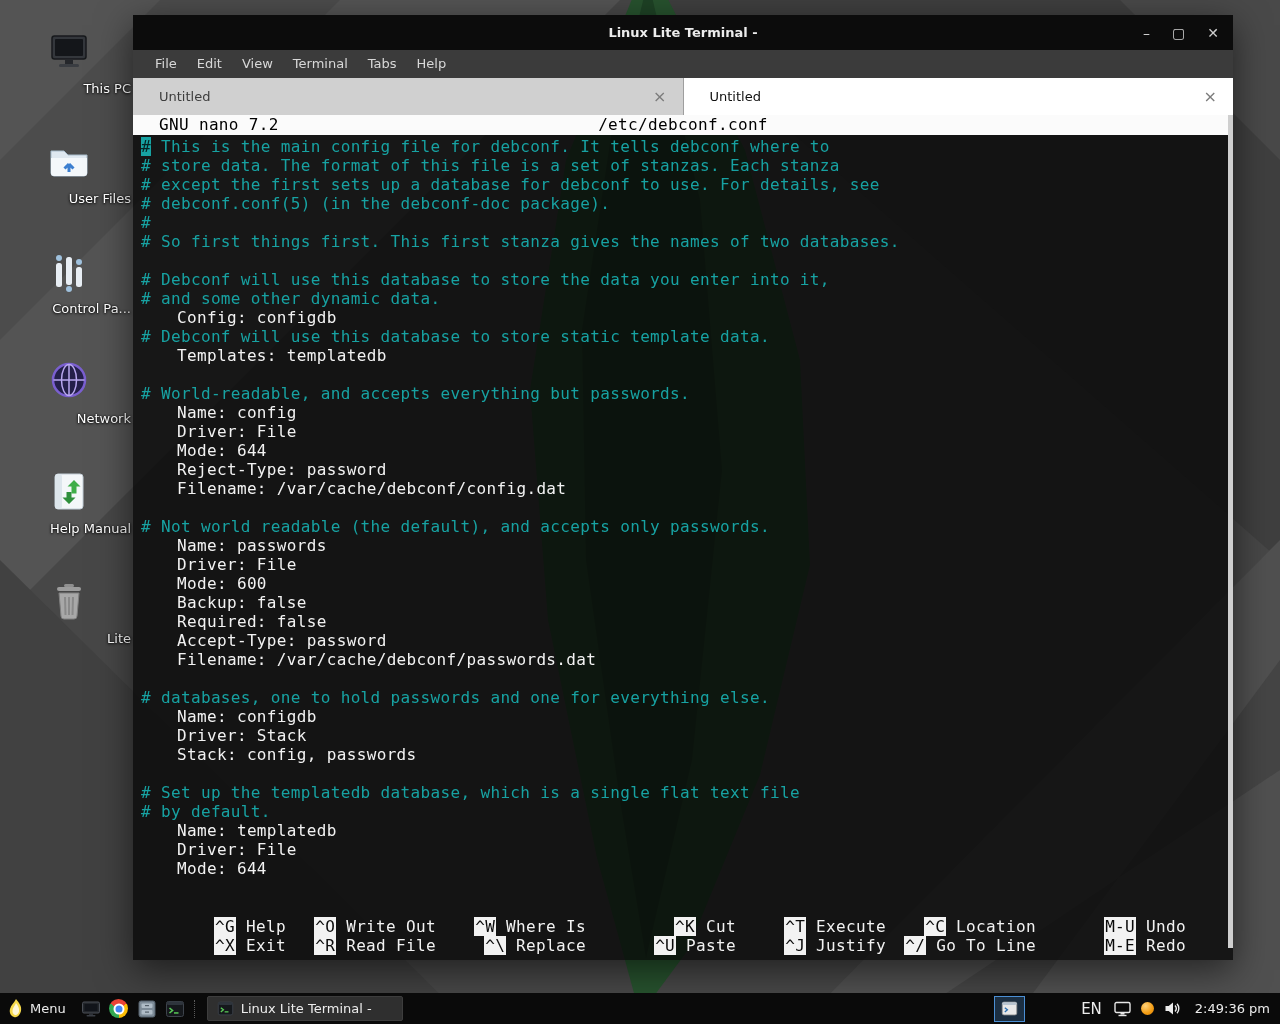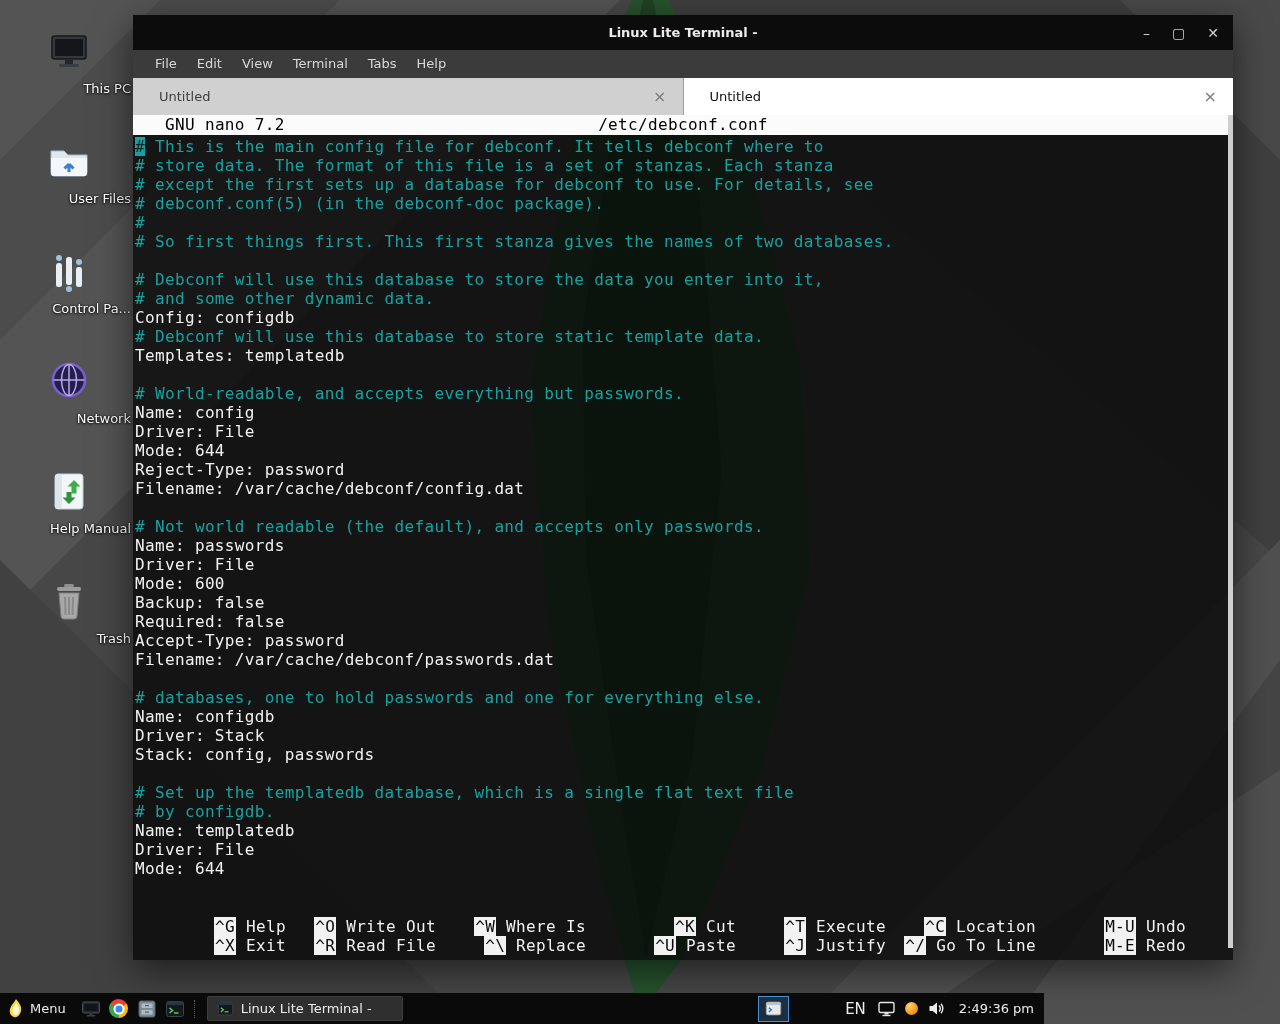--- a/index.html
+++ b/index.html
@@ -35,39 +35,39 @@
   .tab { flex:1; display:flex; align-items:center; padding:0 16px 0 26px; font-size:13px; cursor:pointer; }
   .tab.inactive { background:#d0d0d0; color:#3d3d3d; border-right:1px solid #9e9e9e; }
   .tab.active   { background:#ffffff; color:#101010; }
   .tab-close { margin-left:auto; color:#7c7c7c; font-size:16px; line-height:1; }
 
   .term-body { flex:1; position:relative; background:rgba(6,6,6,0.78); overflow:hidden;
                font-family:"DejaVu Sans Mono", monospace; font-size:16px; line-height:19px;
                letter-spacing:0.35px; }
   .nano-header { height:20px; background:#fbfbfb; color:#000; position:relative;
                  line-height:20px; }
-  .nh-left { white-space:pre; padding-left:12px; position:relative; z-index:1; }
+  .nh-left { white-space:pre; padding-left:6px; position:relative; z-index:1; }
   .nh-center { position:absolute; left:0; right:0; top:0; text-align:center; }
-  .nano-buffer { padding:2px 0 0 2px; }
+  .nano-buffer { padding:2px 0 0 8px; }
   .tline { height:19px; white-space:pre; }
   .tline.comment { color:var(--comment,#17a2a2); }
-  .tline.plain   { color:var(--text,#f2f2f2); }
+  .tline.plain   { color:var(--text,#f2f2f2);margin-left:36px; }
   .cursor { background:var(--comment,#17a2a2); color:#062424; }
 
   .nano-shortcuts { position:absolute; left:3px; right:8px; bottom:5px;text-align:right; }
   .sc-row { display:grid; grid-template-columns:repeat(7,150px); height:19px; }
   .sc-cell { white-space:pre; }
   .sc-key { background:#f2f2f2; color:#0a0a0a; padding:0 1px; }
   .sc-label { color:var(--text,#f2f2f2); }
 
   .term-scrollbar { position:absolute; top:0; right:0; width:5px; height:calc(100% - 12px);
                     background:#cfcfcf; cursor:pointer; }
 
   
-  .taskbar { position:absolute; left:0; bottom:0; width:1044px; height:31px; background:#0a0a0a;
+  .taskbar { position:absolute; left:0; bottom:0; width:1280px; height:31px; background:#0a0a0a;
              z-index:3; display:flex; align-items:center; color:#ececec; font-size:13px; }
   .menu-btn { display:flex; align-items:center; gap:7px; padding:0 11px 0 9px; height:100%; cursor:pointer; }
   .launcher { width:28px; height:100%; display:flex; align-items:center; justify-content:center; cursor:pointer; }
   .chrome-icon { width:19px; height:19px; border-radius:50%; position:relative;
     background:conic-gradient(from -60deg,#ea4335 0 120deg,#fbbc05 120deg 240deg,#34a853 240deg 360deg); }
   .chrome-icon::after { content:""; position:absolute; left:50%; top:50%; transform:translate(-50%,-50%);
     width:7px; height:7px; border-radius:50%; background:#4285f4; border:2.5px solid #fff; }
   .tb-handle { width:7px; height:18px; border-left:1px dotted #5a5a5a; margin:0 3px 0 5px; }
   .task-btn { display:flex; align-items:center; gap:7px; height:25px; margin-left:3px; padding:0 9px;
               width:196px; background:#2f2f2f; border:1px solid #3d3d3d; border-radius:2px;
@@ -167,21 +167,21 @@
       <div class="di-art">
         <svg width="44" height="44" viewBox="0 0 44 44">
           <rect x="17" y="5" width="10" height="3" rx="1.5" fill="#8f8f8f"></rect>
           <rect x="10" y="8" width="24" height="4" rx="2" fill="#9c9c9c"></rect>
           <path d="M12 14 h20 l-2 23 a3 3 0 0 1 -3 3 h-10 a3 3 0 0 1 -3 -3 z" fill="#a8a8a8" stroke="#808080"></path>
           <line x1="18" y1="18" x2="18.5" y2="36" stroke="#8a8a8a" stroke-width="2"></line>
           <line x1="22" y1="18" x2="22" y2="36" stroke="#8a8a8a" stroke-width="2"></line>
           <line x1="26" y1="18" x2="25.5" y2="36" stroke="#8a8a8a" stroke-width="2"></line>
         </svg>
       </div>
-      <div class="di-label">Trash</div>
+      <div class="di-label">Lite</div>
     </div>
   </div>
 
   <div class="terminal-window">
 
     <div class="titlebar">
       <span class="win-title">Linux Lite Terminal -</span>
       <div class="title-controls">
         <span>–</span>
         <span>▢</span>
@@ -243,21 +243,21 @@
           <div class="tline plain">Required: false</div>
           <div class="tline plain">Accept-Type: password</div>
           <div class="tline plain">Filename: /var/cache/debconf/passwords.dat</div>
           <div class="tline plain"> </div>
           <div class="tline comment"># databases, one to hold passwords and one for everything else.</div>
           <div class="tline plain">Name: configdb</div>
           <div class="tline plain">Driver: Stack</div>
           <div class="tline plain">Stack: config, passwords</div>
           <div class="tline plain"> </div>
           <div class="tline comment"># Set up the templatedb database, which is a single flat text file</div>
-          <div class="tline comment"># by configdb.</div>
+          <div class="tline comment"># by default.</div>
           <div class="tline plain">Name: templatedb</div>
           <div class="tline plain">Driver: File</div>
           <div class="tline plain">Mode: 644</div>
         </div>
       <div class="nano-shortcuts">
         <div class="sc-row">
             <div class="sc-cell"><span class="sc-key">^G</span><span class="sc-label"> Help</span></div>
             <div class="sc-cell"><span class="sc-key">^O</span><span class="sc-label"> Write Out</span></div>
             <div class="sc-cell"><span class="sc-key">^W</span><span class="sc-label"> Where Is</span></div>
             <div class="sc-cell"><span class="sc-key">^K</span><span class="sc-label"> Cut</span></div>

